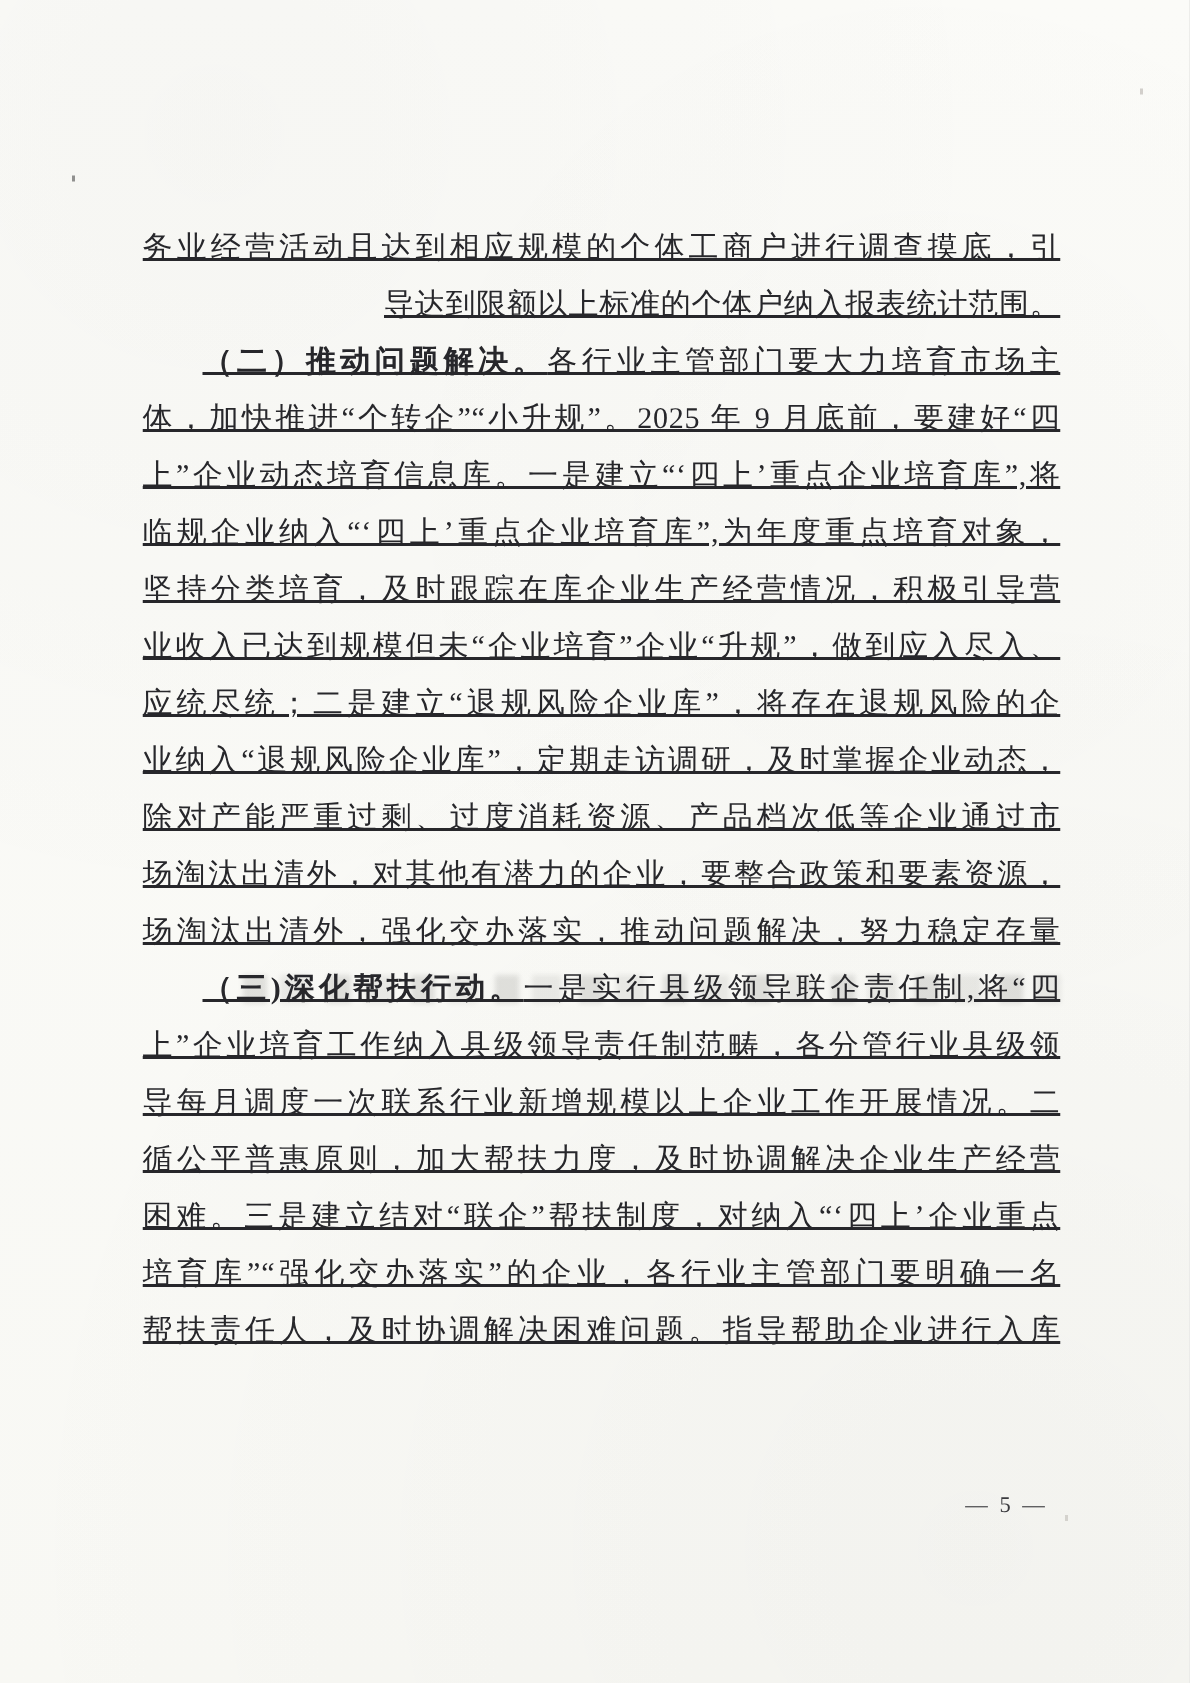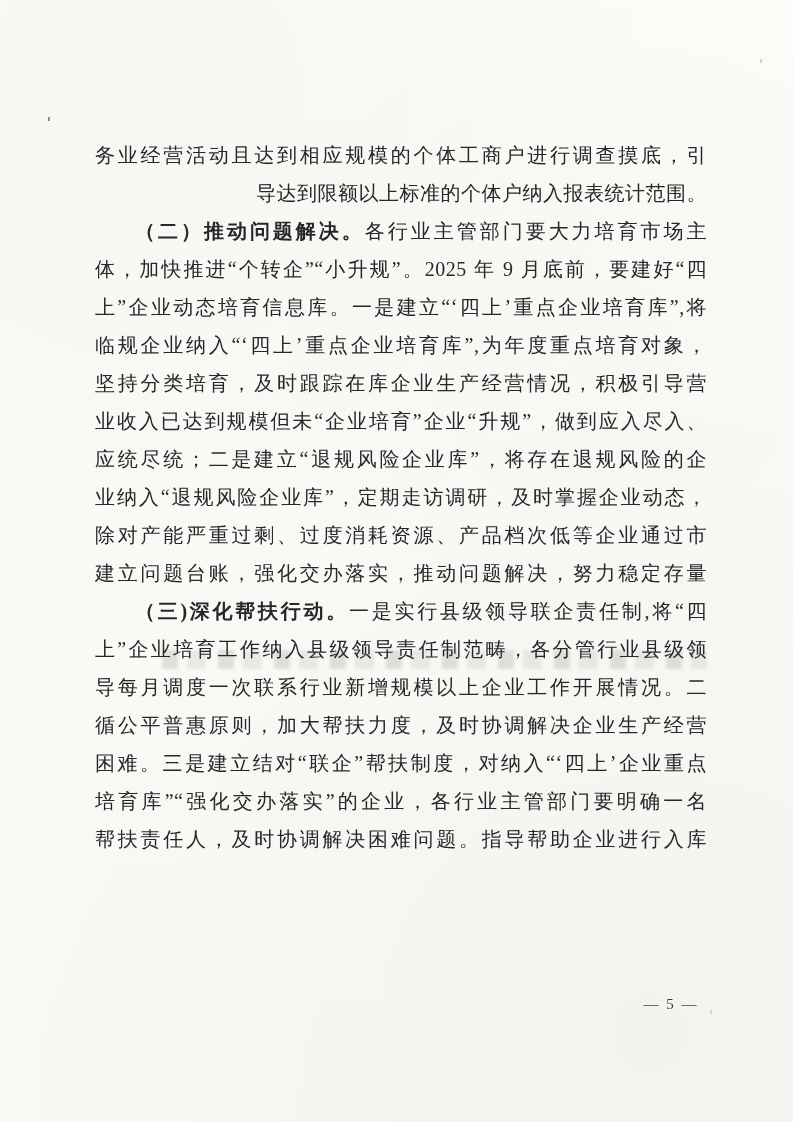--- a/index.html
+++ b/index.html
@@ -13,22 +13,23 @@
       radial-gradient(circle at 82% 92%, rgba(0,0,0,0.025), transparent 55%),
       radial-gradient(circle at 78% 30%, rgba(0,0,0,0.012), transparent 40%),
       linear-gradient(#fbfbf8, #f8f8f4);
     overflow: hidden;
     font-family: "Liberation Serif", "DejaVu Serif", serif;
     color: #27272b;
   }
   .textblock {
     position: absolute;
     left: 95px;
-    top: 136px;
+    top: 146px;
     width: 612px;
+    text-decoration: underline;
   }
   .line {
     height: 38px;
     line-height: 38px;
     font-size: 20px;
     letter-spacing: 0.5px;
     text-align: justify;
     text-align-last: justify;
     overflow: hidden;
     white-space: nowrap;
@@ -89,21 +90,22 @@
     <div class="line short">导达到限额以上标准的个体户纳入报表统计范围。</div>
     <div class="line indent"><span class="lead">（二）推动问题解决。</span><span>各行业主管部门要大力培育市场主</span></div>
     <div class="line">体，加快推进“个转企”“小升规”。2025 年 9 月底前，要建好“四</div>
     <div class="line">上”企业动态培育信息库。一是建立“‘四上’重点企业培育库”,将</div>
     <div class="line">临规企业纳入“‘四上’重点企业培育库”,为年度重点培育对象，</div>
     <div class="line">坚持分类培育，及时跟踪在库企业生产经营情况，积极引导营</div>
     <div class="line">业收入已达到规模但未“企业培育”企业“升规”，做到应入尽入、</div>
     <div class="line">应统尽统；二是建立“退规风险企业库”，将存在退规风险的企</div>
     <div class="line">业纳入“退规风险企业库”，定期走访调研，及时掌握企业动态，</div>
     <div class="line">除对产能严重过剩、过度消耗资源、产品档次低等企业通过市</div>
-    <div class="line">建立问题台账，强化交办落实，推动问题解决，努力稳定存量</div>
+    <div class="line">场淘汰出清外，对其他有潜力的企业，要整合政策和要素资源，</div>
+    <div class="line">场淘汰出清外，强化交办落实，推动问题解决，努力稳定存量</div>
     <div class="line indent"><span class="lead">（三)深化帮扶行动。</span><span>一是实行县级领导联企责任制,将“四</span></div>
     <div class="line">上”企业培育工作纳入县级领导责任制范畴，各分管行业县级领</div>
     <div class="line">导每月调度一次联系行业新增规模以上企业工作开展情况。二</div>
     <div class="line">循公平普惠原则，加大帮扶力度，及时协调解决企业生产经营</div>
     <div class="line">困难。三是建立结对“联企”帮扶制度，对纳入“‘四上’企业重点</div>
     <div class="line">培育库”“强化交办落实”的企业，各行业主管部门要明确一名</div>
     <div class="line">帮扶责任人，及时协调解决困难问题。指导帮助企业进行入库</div>
   </div>
 
   <div class="page-number">— 5 —</div>

